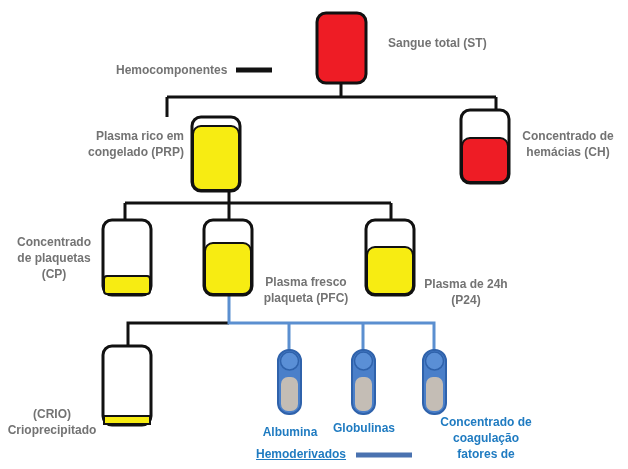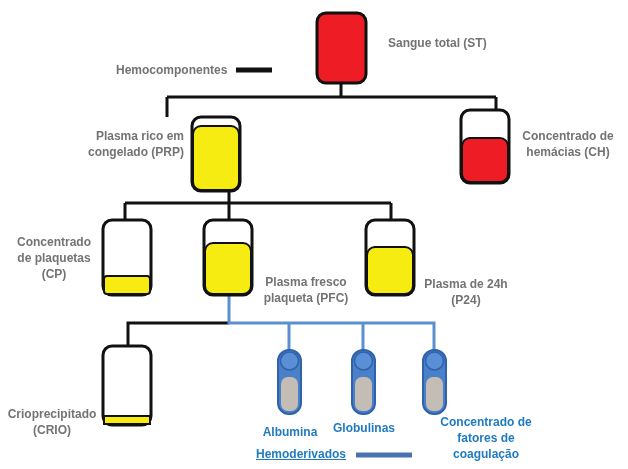--- a/index.html
+++ b/index.html
@@ -95,25 +95,25 @@
   <div>Plasma fresco</div>
   <div>plaqueta (PFC)</div>
 </div>
 
 <div class="lbl c" style="left:418px;top:256px;width:96px;margin-top:20px;">
   <div>Plasma de 24h</div>
   <div>(P24)</div>
 </div>
 
 <div class="lbl c" style="left:4px;top:406px;width:96px;">
+  <div>(CRIO)</div>
   <div>Crioprecipitado</div>
-  <div>(CRIO)</div>
 </div>
 
 <div class="lbl blue c" style="left:250px;top:424px;width:80px;">Albumina</div>
 <div class="lbl blue c" style="left:322px;top:420px;width:84px;text-align:center;">Globulinas</div>
 <div class="lbl blue" style="left:256px;top:446px;text-decoration:underline;">Hemoderivados</div>
 
 <div class="lbl blue c" style="left:428px;top:414px;width:116px;">
   <div>Concentrado de</div>
+  <div>coagulação</div>
   <div>fatores de</div>
-  <div>coagulação</div>
 </div>
 
 </body></html>

